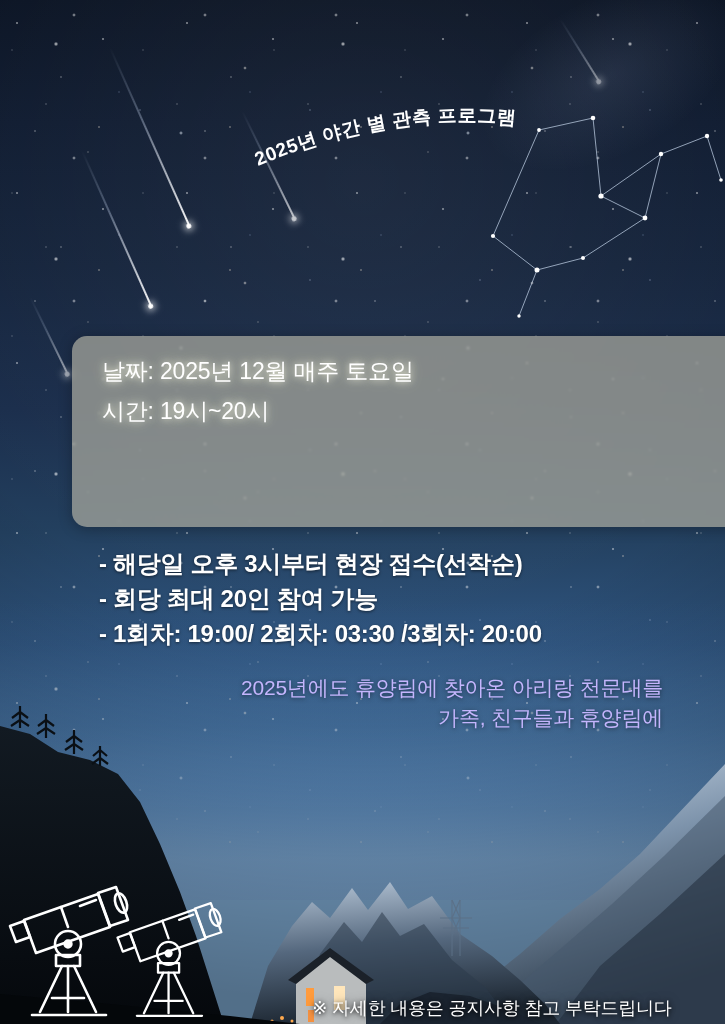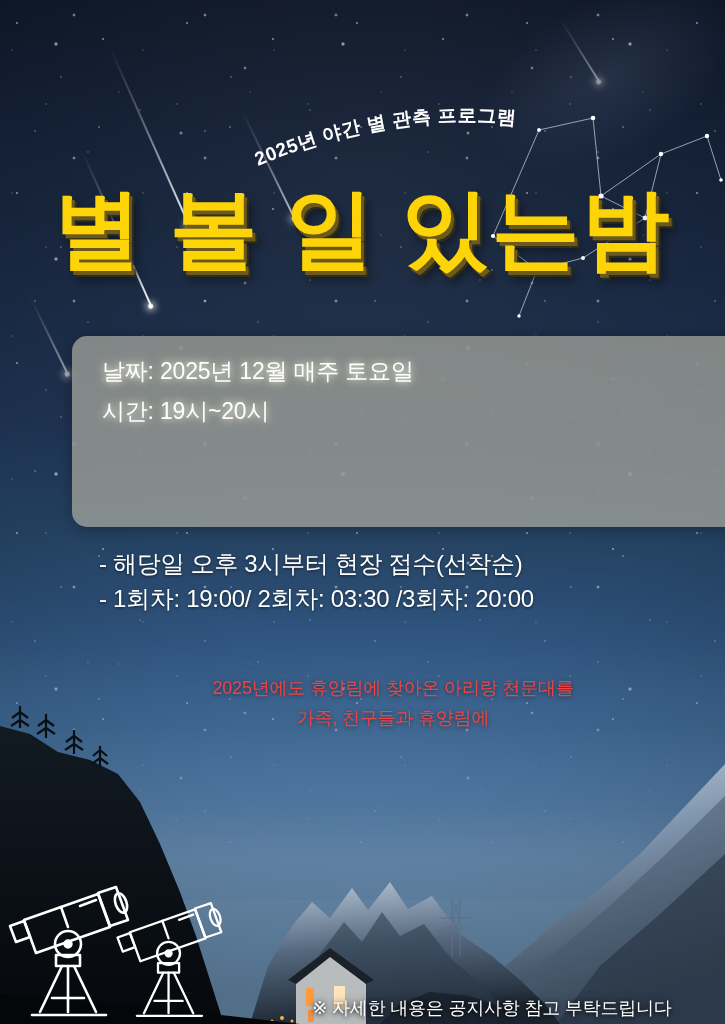--- a/index.html
+++ b/index.html
@@ -155,33 +155,33 @@
   }
   .info-line.indent{padding-left:56px;}
 
   
   .bullets{
     position:absolute;left:99px;top:546px;width:600px;
   }
   .bullet{
     color:#ffffff;
     font-size:24px;
-    font-weight:400;
+    font-weight:700;
     line-height:35px;
     letter-spacing:-.3px;
     white-space:nowrap;
     text-shadow:0 1px 3px rgba(0,0,0,.55);
   }
 
   
   .closing{
     position:absolute;right:62px;top:673px;width:540px;
-    text-align:center;
-    color:#ef4444;
-    font-size:18px;
+    text-align:right;
+    color:#c4b5fd;
+    font-size:21px;
     line-height:30px;
     letter-spacing:-.2px;
     text-shadow:0 1px 4px rgba(0,0,0,.5);
   }
 
   
   .landscape{position:absolute;left:0;bottom:0;width:725px;height:320px;}
 
   
   .scopes{position:absolute;left:2px;bottom:2px;width:250px;height:150px;}
@@ -248,33 +248,31 @@
     <svg viewBox="0 0 725 70" preserveAspectRatio="none" aria-hidden="true">
       <defs>
         <path id="arcPath" d="M 258,62 Q 395,4 528,22" fill="none"></path>
       </defs>
       <text>
         <textPath href="#arcPath" xlink:href="#arcPath" startOffset="0">2025년 야간 별 관측 프로그램</textPath>
       </text>
     </svg>
   </div>
 
-  <div class="title">
-    <span>별</span><span class="sp"></span><span>볼</span><span class="sp"></span><span>일</span><span class="sp"></span><span>있는밤</span>
-  </div>
 
   <div class="info-box">
     <div class="info-inner">
       <div class="info-line">날짜: 2025년 12월 매주 토요일</div>
       <div class="info-line">시간: 19시~20시</div>
     </div>
   </div>
 
   <div class="bullets">
     <div class="bullet">- 해당일 오후 3시부터 현장 접수(선착순)</div>
+    <div class="bullet">- 회당 최대 20인 참여 가능</div>
     <div class="bullet">- 1회차: 19:00/ 2회차: 03:30 /3회차: 20:00</div>
   </div>
 
   <div class="closing">
     <div>2025년에도 휴양림에 찾아온 아리랑 천문대를</div>
     <div>가족, 친구들과 휴양림에</div>
   </div>
 
   <div class="landscape">
     <svg viewBox="0 0 725 320" width="725" height="320" preserveAspectRatio="none" aria-hidden="true">

